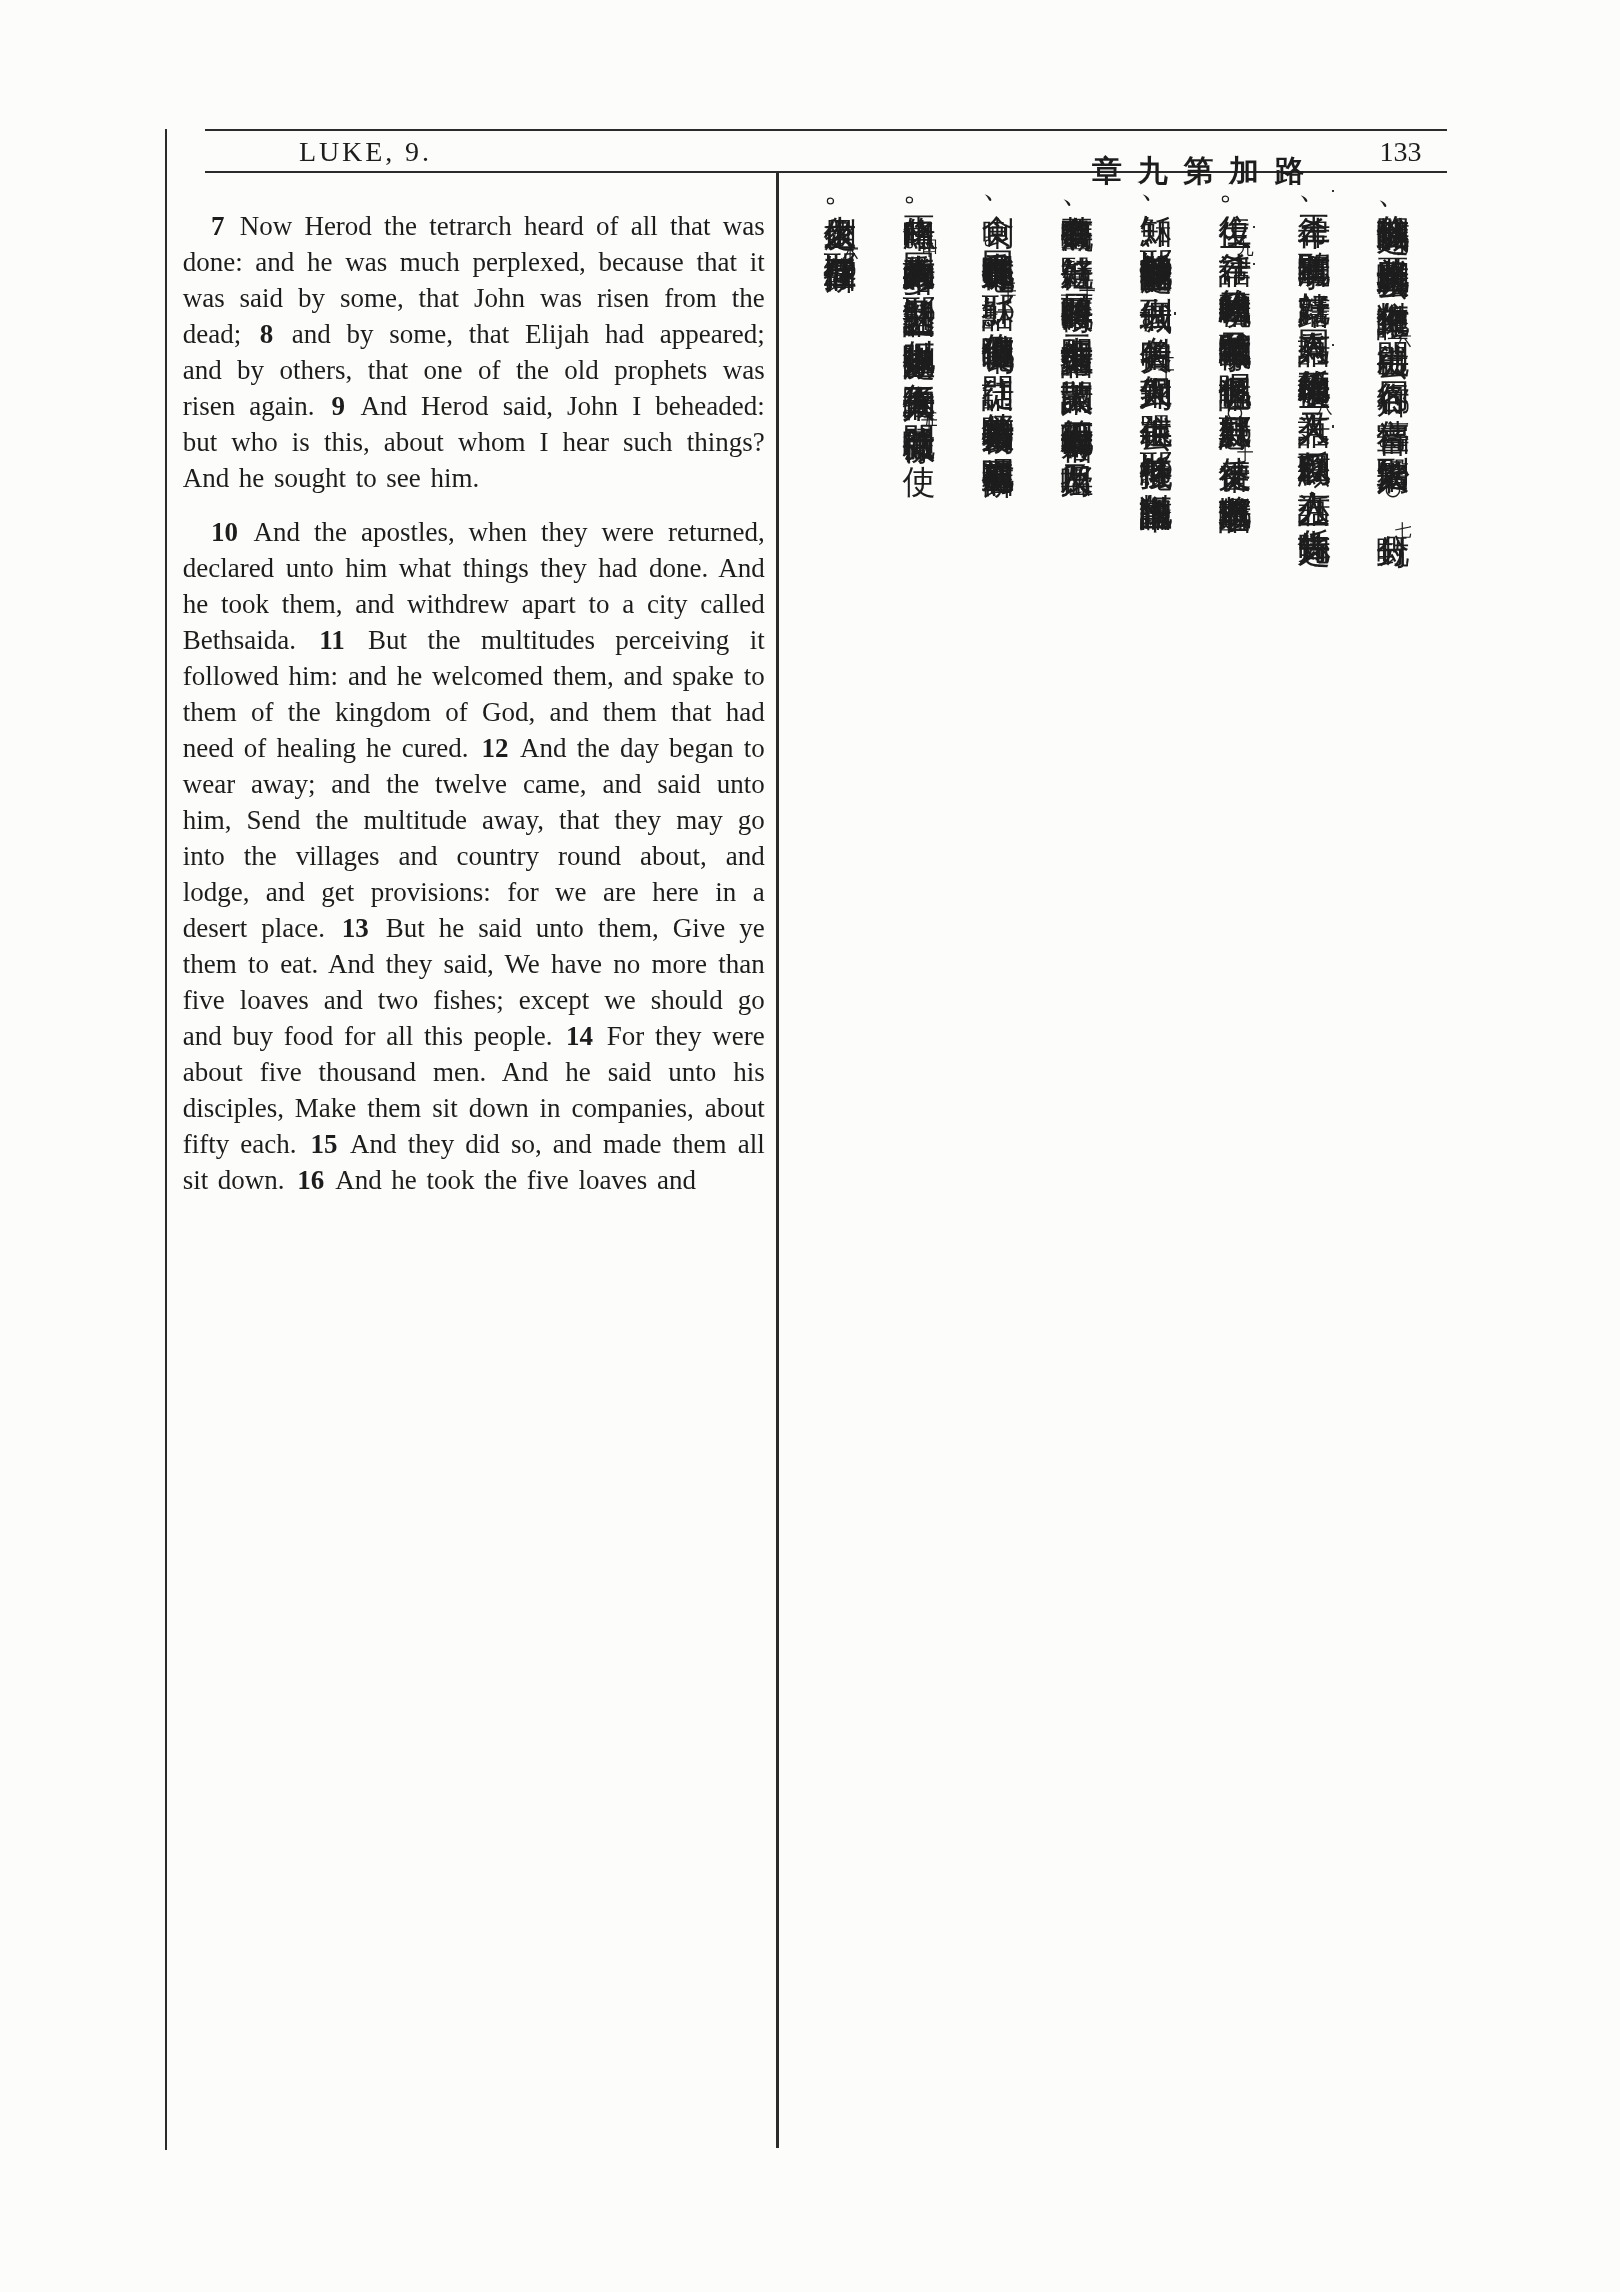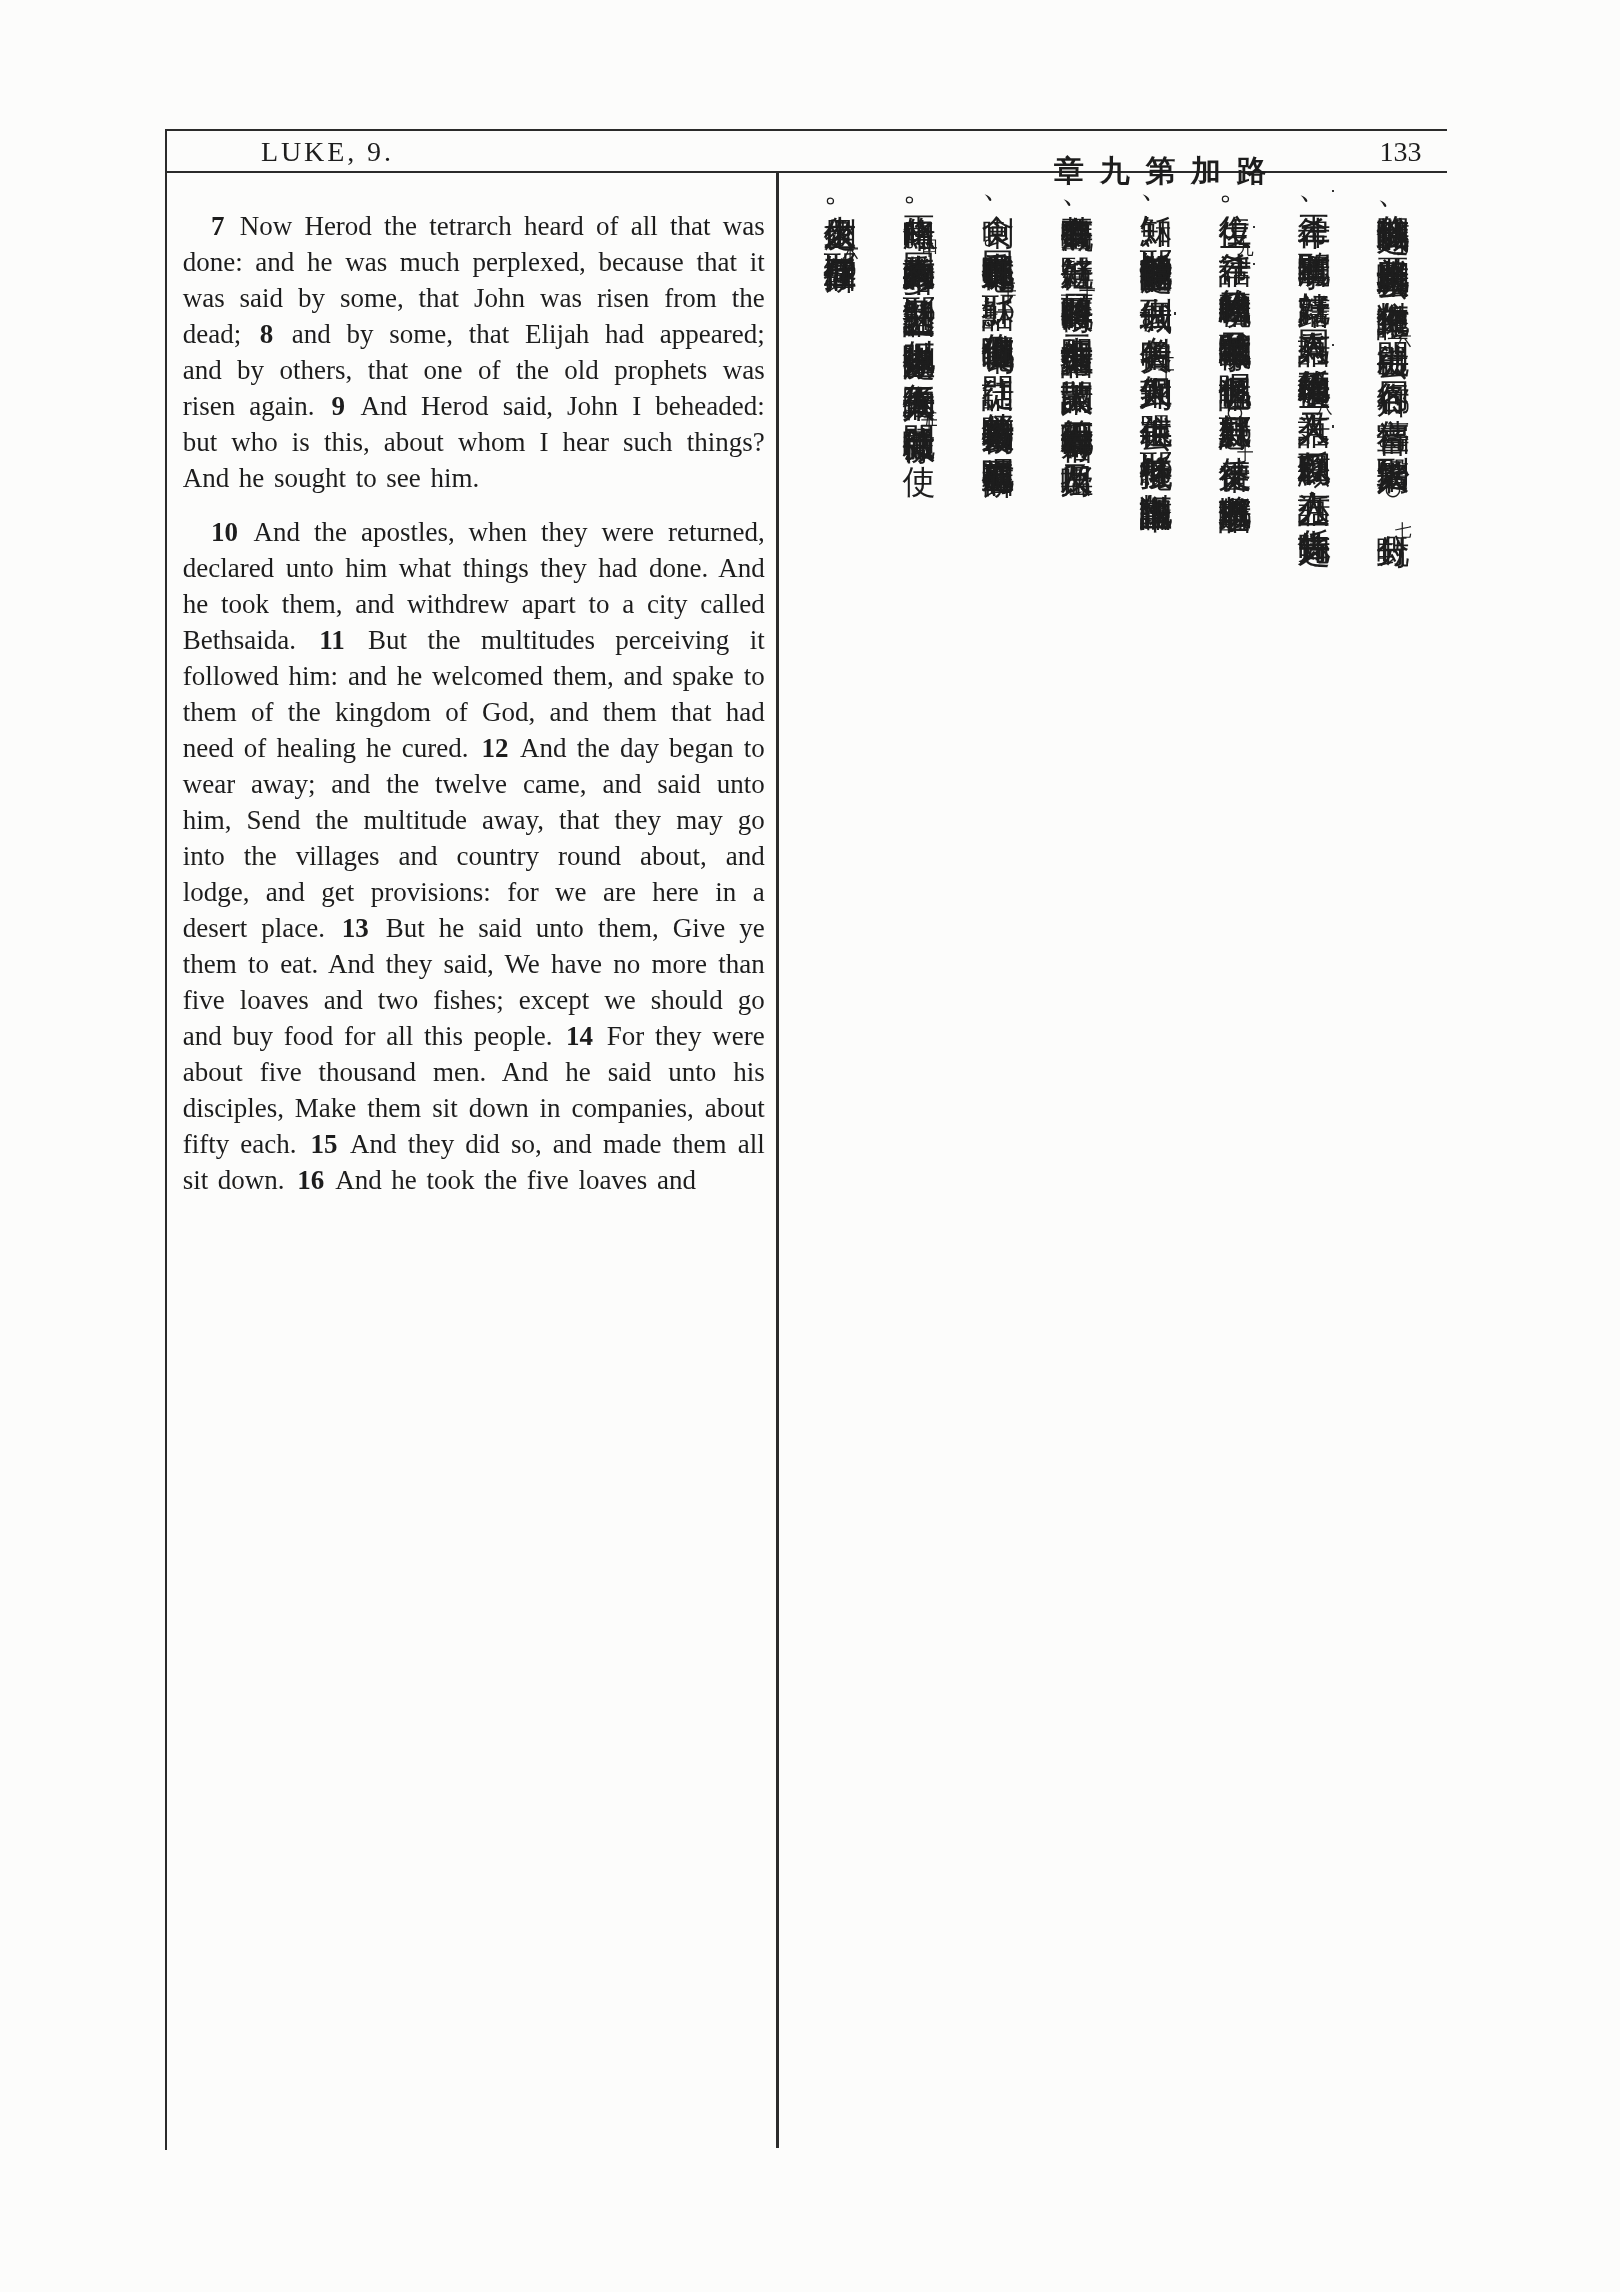--- a/index.html
+++ b/index.html
@@ -11,20 +11,21 @@
     font-family: "Liberation Serif", serif;
     position: relative;
     overflow: hidden;
   }
 
   .page {
     position: absolute;
     left: 165px; top: 129px;
     width: 1282px; height: 2021px;
     border-left: 2.9px solid #2b2b2b;
+    padding-left: 38px;
   }
 
   .header {
     position: relative;
     height: 44px;
     border-top: 2px solid #2b2b2b;
     border-bottom: 2.9px solid #2b2b2b;
   }
   .header-left {
     position: absolute; left: 94px; top: 4.9px;

